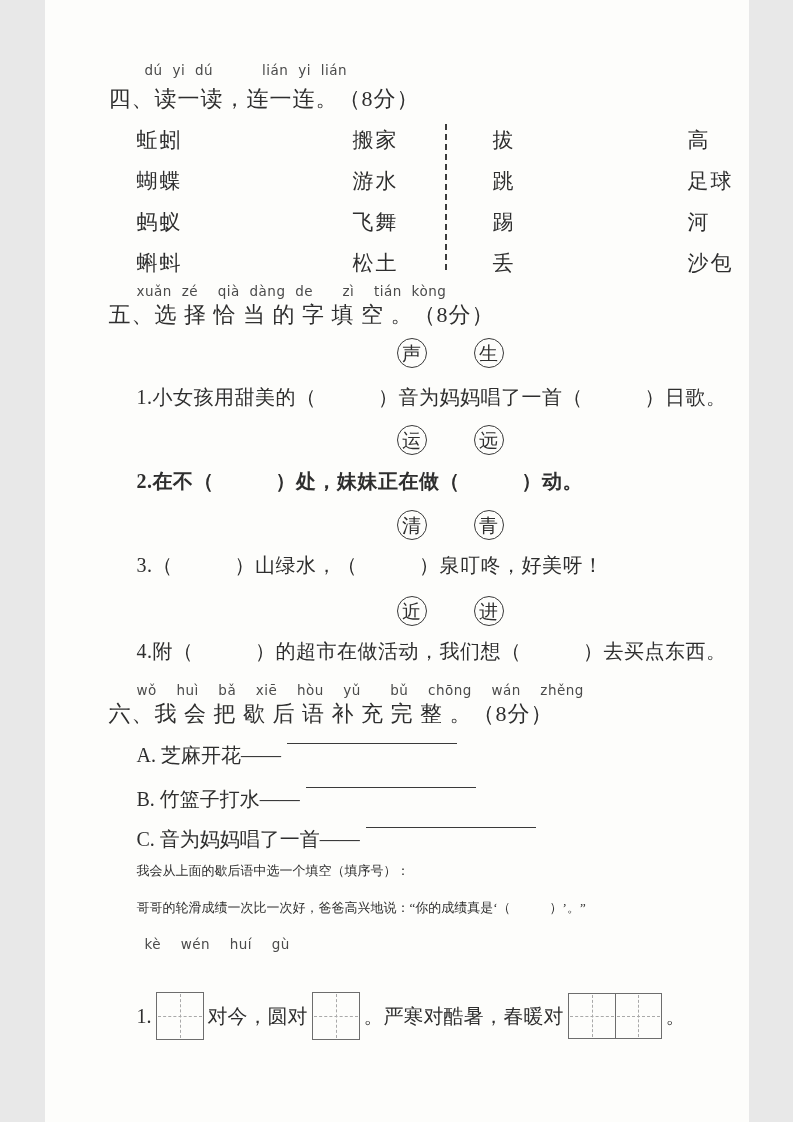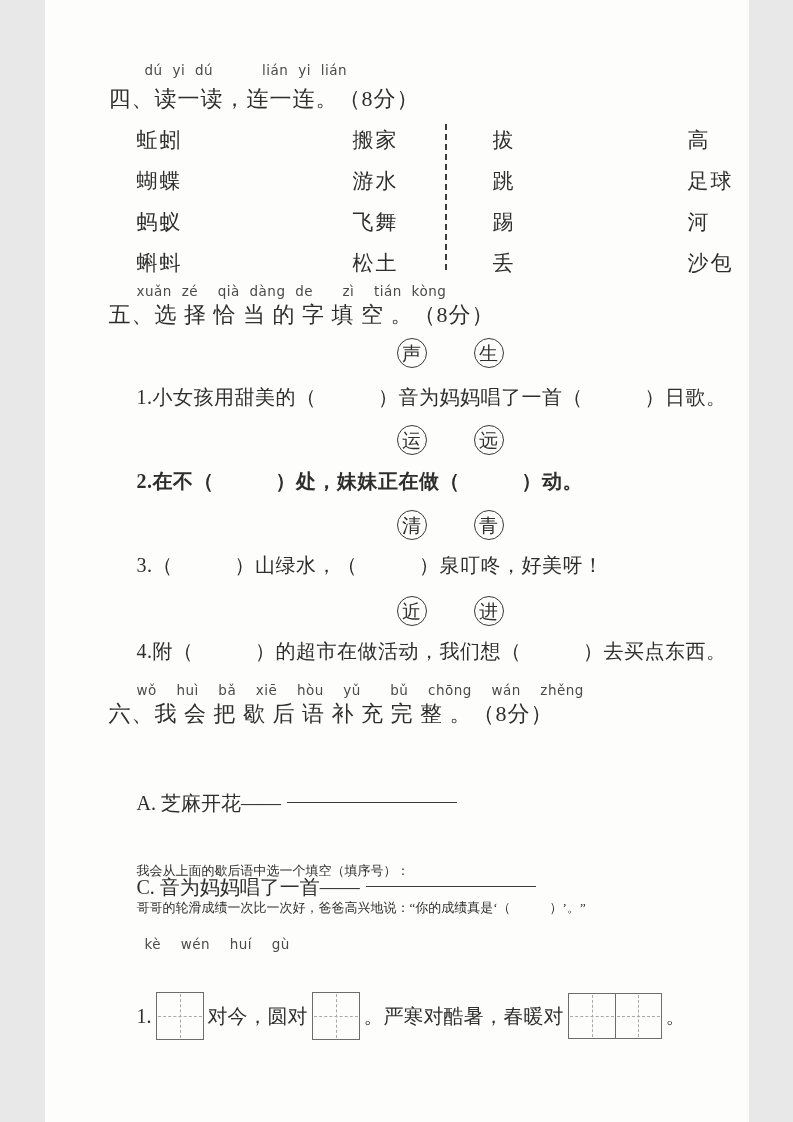--- a/index.html
+++ b/index.html
@@ -22,21 +22,21 @@
   .match-col{display:flex;flex-direction:column;}
   .match-col span{display:block;height:41px;line-height:41px;font-size:21px;letter-spacing:2px;}
   .divider-dashed{border-left:2.5px dashed #3c3c3c;height:146px;width:0;}
   .pair-row{display:flex;gap:47px;}
   .circle{
     width:30px;height:30px;border:1.6px solid #3a3a3a;border-radius:50%;
     display:flex;align-items:center;justify-content:center;
     font-size:19px;line-height:1;box-sizing:border-box;
   }
   .q-line{font-size:20px;white-space:pre;letter-spacing:0.5px;}
-  .item-line{font-size:20px;white-space:pre;display:flex;align-items:center;margin-top:48px;}
+  .item-line{font-size:20px;white-space:pre;display:flex;align-items:flex-start;}
   .answer-underline{
     display:inline-block;width:170px;height:1px;
     border-bottom:1.6px solid #3a3a3a;margin-left:6px;margin-bottom:3px;
   }
   .note-line{font-size:13px;white-space:pre;}
   .sentence-line{font-size:13px;white-space:pre;}
   .q7-row{display:flex;align-items:center;font-size:20px;white-space:pre;}
   .tzg{
     position:relative;width:48px;height:48px;
     border:1.8px solid #6d6d6d;box-sizing:border-box;
@@ -115,20 +115,24 @@
   </div>
   <div class="abs q-line" style="left:92px;top:638px;">4.附（　　　）的超市在做活动，我们想（　　　）去买点东西。</div>
 
   <div class="abs pinyin" style="left:92px;top:682px;">wǒ  huì  bǎ  xiē  hòu  yǔ   bǔ  chōng  wán  zhěng</div>
   <div class="abs sec-title" style="left:64px;top:699px;">六、我 会 把 歇 后 语 补 充 完 整 。（8分）</div>
 
   <div class="abs item-line" style="left:92px;top:742px;">
     <span>A. 芝麻开花——</span>
     <span class="answer-underline"></span>
   </div>
+  <div class="abs item-line" style="left:92px;top:786px;">
+    <span>B. 竹篮子打水——</span>
+    <span class="answer-underline"></span>
+  </div>
   <div class="abs item-line" style="left:92px;top:826px;">
     <span>C. 音为妈妈唱了一首——</span>
     <span class="answer-underline"></span>
   </div>
 
   <div class="abs note-line" style="left:92px;top:862px;">我会从上面的歇后语中选一个填空（填序号）：</div>
   <div class="abs sentence-line" style="left:92px;top:899px;">哥哥的轮滑成绩一次比一次好，爸爸高兴地说：“你的成绩真是‘（　　　）’。”</div>
 
   <div class="abs pinyin" style="left:100px;top:936px;">kè  wén  huí  gù</div>
 

